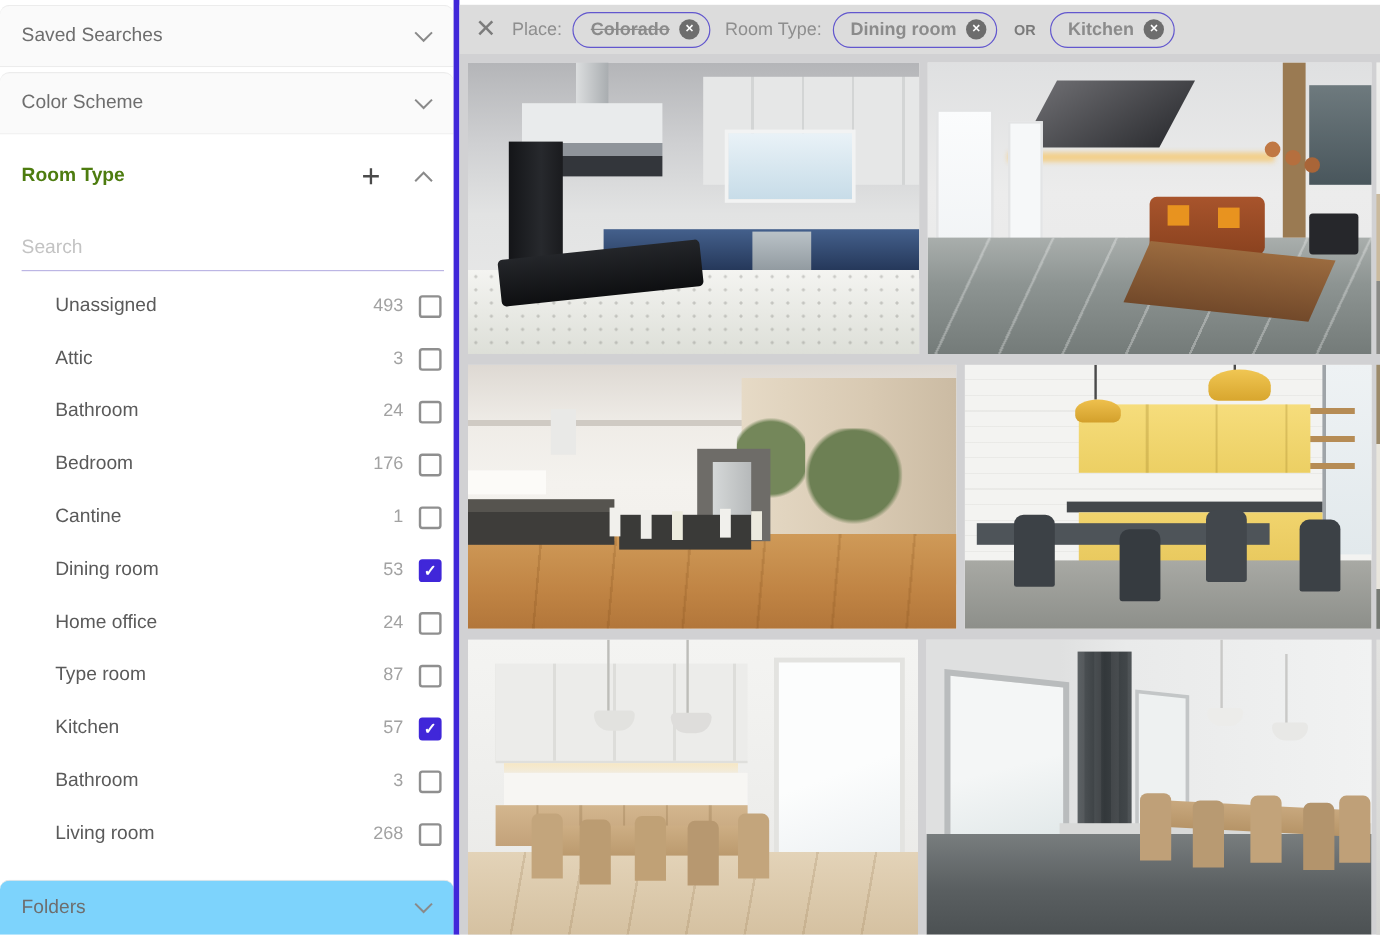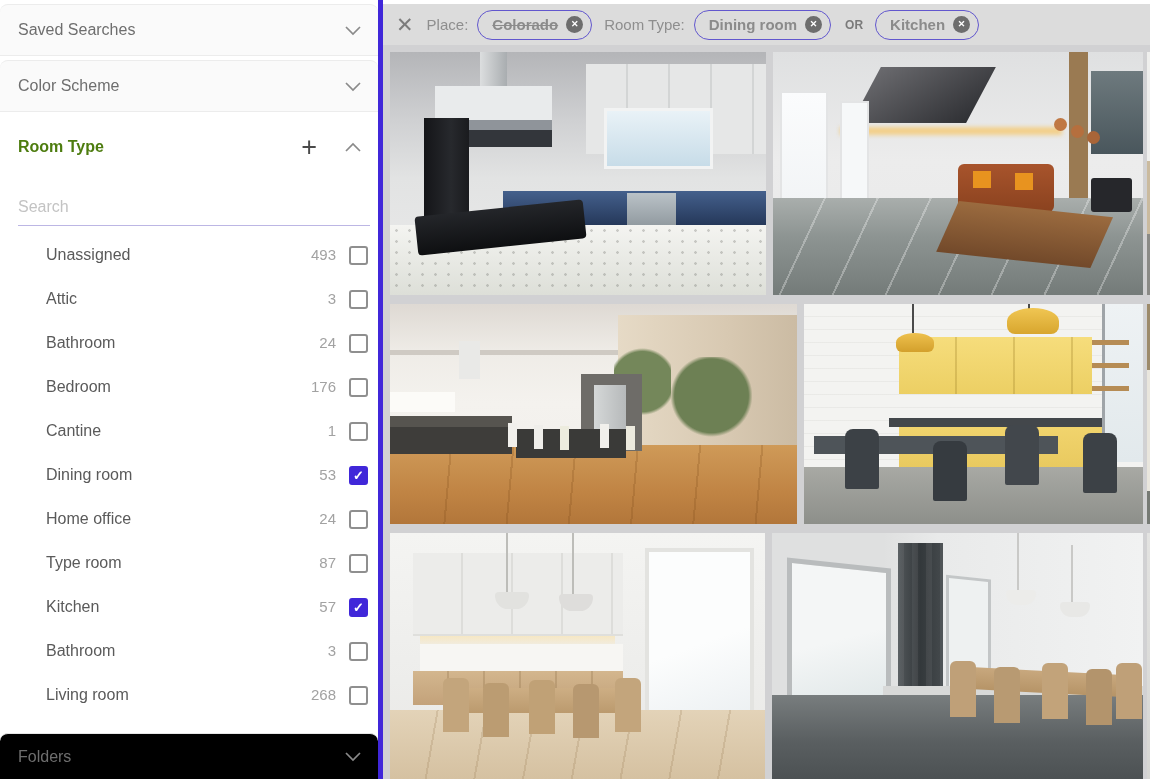--- a/index.html
+++ b/index.html
@@ -35,21 +35,21 @@
   .li-label { flex:1; font-size:16px; color:#5a5a5a; }
   .li-count { width:44px; text-align:right; font-size:15px; color:#a2a2a2;
     margin-right:13px; }
   .cb { width:19px; height:19px; border:2px solid #8f8f8f; border-radius:3px;
     background:#fff; cursor:pointer; flex:0 0 auto;
     display:flex; align-items:center; justify-content:center; }
   .cb.checked { background:#4027d9; border-color:#4027d9; }
   .cb .tick { color:#fff; font-size:13px; font-weight:700; line-height:1; }
 
   .folders-card { position:absolute; bottom:0; left:0; width:378px; height:46px;
-    background:#000000; border-top:1px solid #e6e6e6; border-radius:8px 8px 0 0;
+    background:#7dd3fc; border-top:1px solid #e6e6e6; border-radius:8px 8px 0 0;
     display:flex; align-items:center; padding:0 16px 0 18px; cursor:pointer; }
 
   
   .v-divider { position:absolute; left:378px; top:0; width:5px; height:779px;
     background:#4027d9; }
 
   
   .main { position:absolute; left:383px; top:0; width:767px; height:779px;
     background:#fff; }
   .topbar { position:absolute; top:4px; left:0; right:0; height:41px;

